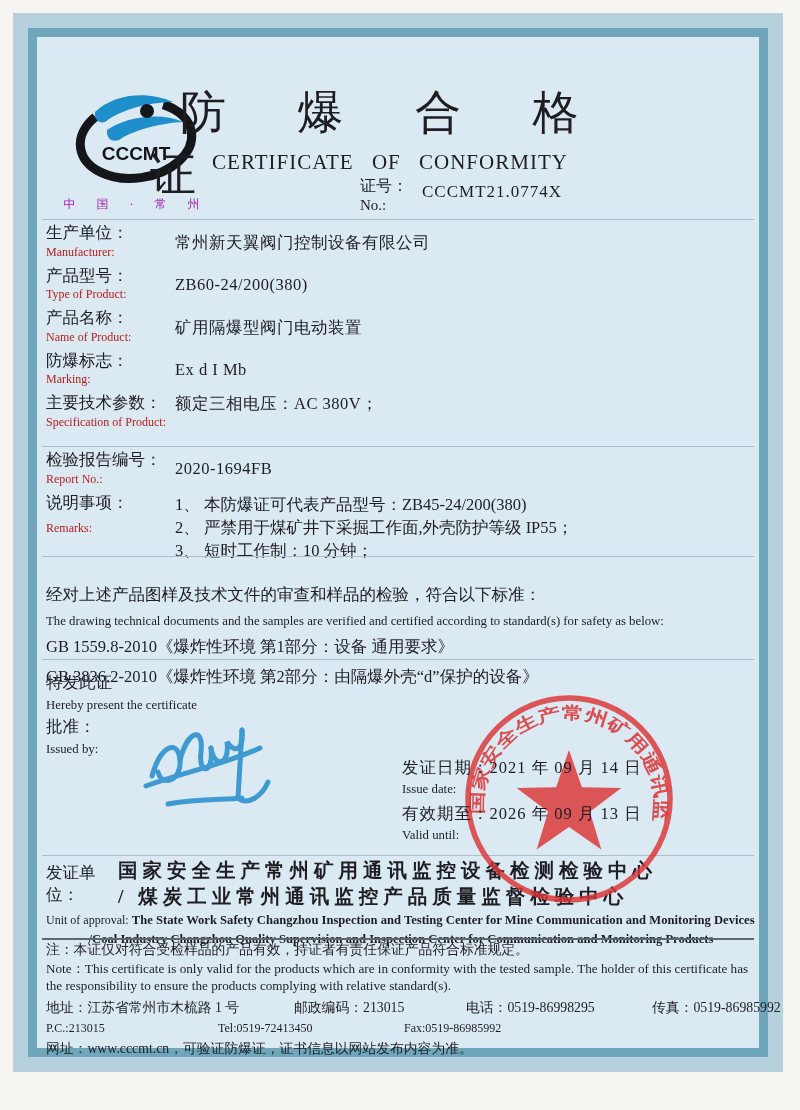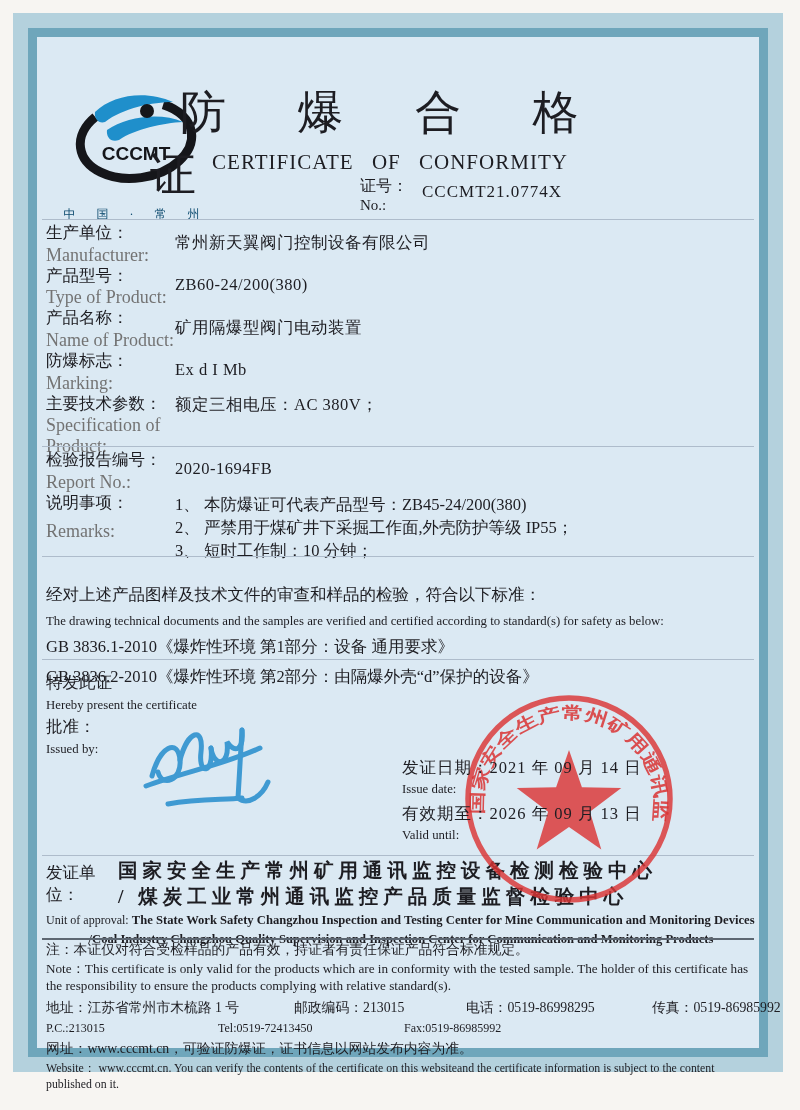--- a/index.html
+++ b/index.html
@@ -20,41 +20,41 @@
   }
   .frame-inner {
     position: absolute; left: 9px; top: 9px; right: 9px; bottom: 9px;
     background: #dbe9f3;
   }
   .divider { position: absolute; left: 42px; right: 46px; height: 1px; background: #aebccb; }
   .divider.dark { height: 2px; background: #5d6772; }
 
   
   .logo { position: absolute; left: 56px; top: 82px; width: 160px; text-align: center; }
-  .logo-sub { font-family: "Liberation Serif", serif; font-size: 12px; letter-spacing: 9px; margin-top: 12px; color: #0c4a6e; white-space: nowrap; }
+  .logo-sub { font-family: "Liberation Serif", serif; font-size: 12px; letter-spacing: 9px; margin-top: 2px; color: #a21caf; white-space: nowrap; }
 
   .title-cn {
     position: absolute; left: 150px; top: 82px; width: 480px; text-align: left;
     font-size: 46px; letter-spacing: 30px; text-indent: 30px; font-family: "Liberation Serif", serif;
   }
   .title-en {
     position: absolute; left: 150px; top: 150px; width: 480px; text-align: center;
     font-size: 21px; word-spacing: 12px; letter-spacing: 1px;
   }
   .certno { position: absolute; left: 360px; top: 176px; display: flex; align-items: center; }
   .certno-labels { text-align: left; }
   .certno-cn { font-size: 16px; }
   .certno-en { font-size: 15px; }
   .certno-val { font-size: 17px; margin-left: 14px; margin-top: -6px; letter-spacing: 1px; }
 
   .fields { position: absolute; left: 46px; top: 223px; right: 55px; }
   .f-row { display: flex; min-height: 42.5px; }
   .f-label { width: 129px; flex: 0 0 129px; }
   .cn { font-size: 16.5px; line-height: 1.25; }
-  .en { font-size: 18px; color: #737373; margin-top: 1px; }
+  .en { font-size: 12px; color: #b91c1c; margin-top: 1px; }
   .f-value { font-size: 16.5px; padding-top: 9px; letter-spacing: .5px; }
 
   .report-block { position: absolute; left: 46px; top: 450px; right: 55px; }
   .remark-item { font-size: 16.5px; line-height: 23px; }
 
   .standards { position: absolute; left: 46px; top: 584px; right: 50px; }
   .standards .intro-cn { font-size: 16.5px; }
   .standards .intro-en { font-size: 12.8px; margin-top: 8px; }
   .standards .gb { font-size: 16.5px; margin-top: 5px; line-height: 25px; }
 
@@ -187,21 +187,21 @@
         <div class="remark-item">3、 短时工作制：10 分钟；</div>
       </div>
     </div>
   </div>
 
   <div class="divider" style="top:556px;"></div>
 
   <div class="standards">
     <div class="intro-cn">经对上述产品图样及技术文件的审查和样品的检验，符合以下标准：</div>
     <div class="intro-en">The drawing technical documents and the samples are verified and certified according to standard(s) for safety as below:</div>
-    <div class="gb">GB 3836.1-2010《爆炸性环境 第1部分：设备 通用要求》</div>
+    <div class="gb">GB 1559.8-2010《爆炸性环境 第1部分：设备 通用要求》</div>
     <div class="gb">GB 3836.2-2010《爆炸性环境 第2部分：由隔爆外壳“d”保护的设备》</div>
   </div>
 
   <div class="divider" style="top:659px;"></div>
 
   <div class="present-cn">特发此证</div>
   <div class="present-en">Hereby present the certificate</div>
   <div class="approve-cn">批准：</div>
   <div class="approve-en">Issued by:</div>
 
@@ -262,15 +262,14 @@
       <span class="c2">邮政编码：213015</span>
       <span class="c3">电话：0519-86998295</span>
       <span class="c4">传真：0519-86985992</span>
     </div>
     <div class="addr-en">
       <span class="c2">P.C.:213015</span>
       <span class="c3">Tel:0519-72413450</span>
       <span class="c4">Fax:0519-86985992</span>
     </div>
     <div class="web-cn">网址：www.cccmt.cn，可验证防爆证，证书信息以网站发布内容为准。</div>
-    <div class="web-en">Website： www.cccmt.cn. You can verify the contents of the certificate on this websiteand the certificate information is subject to the content published on it.</div>
   </div>
 </div>
 
 </body></html>

